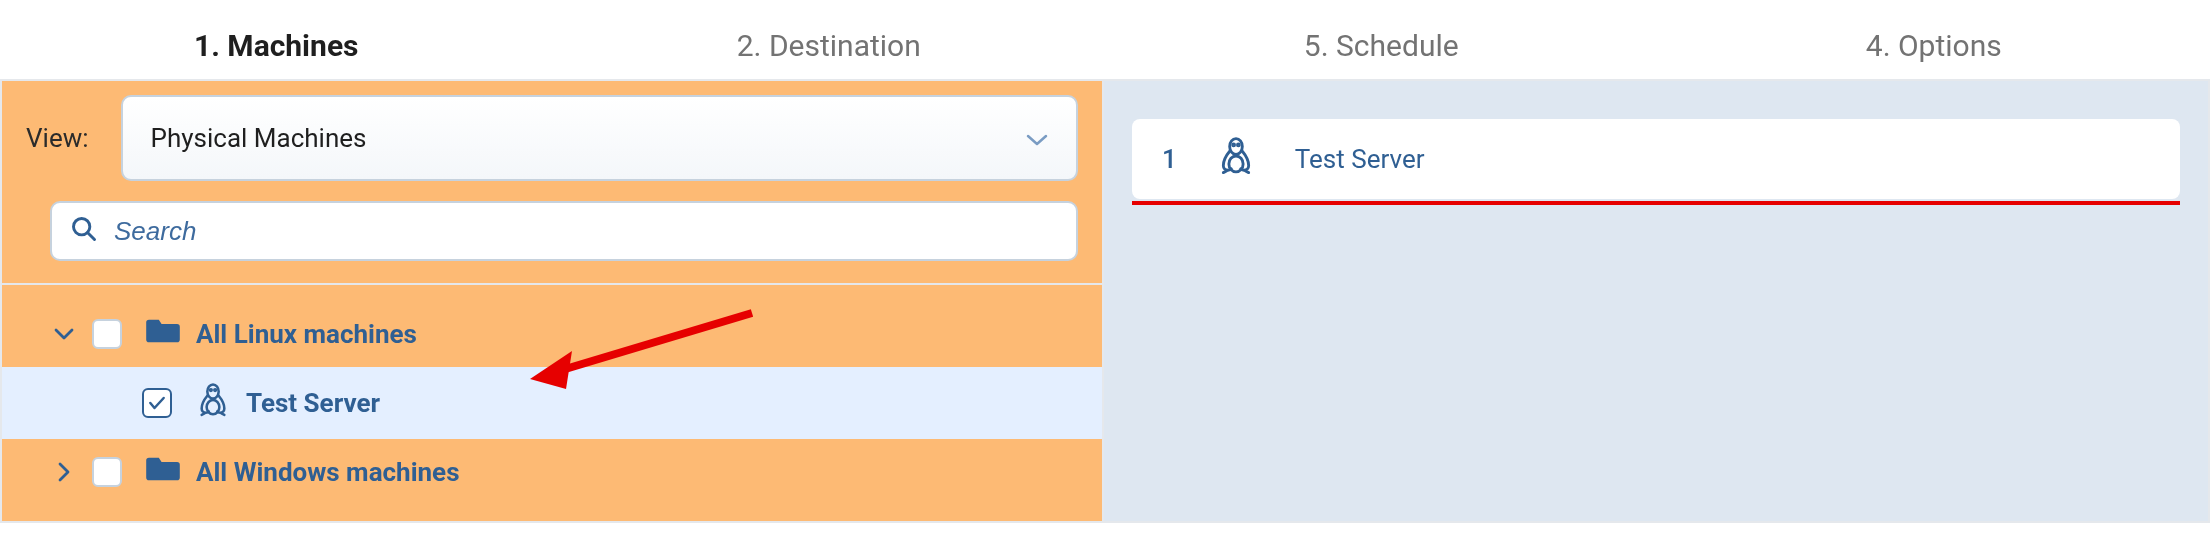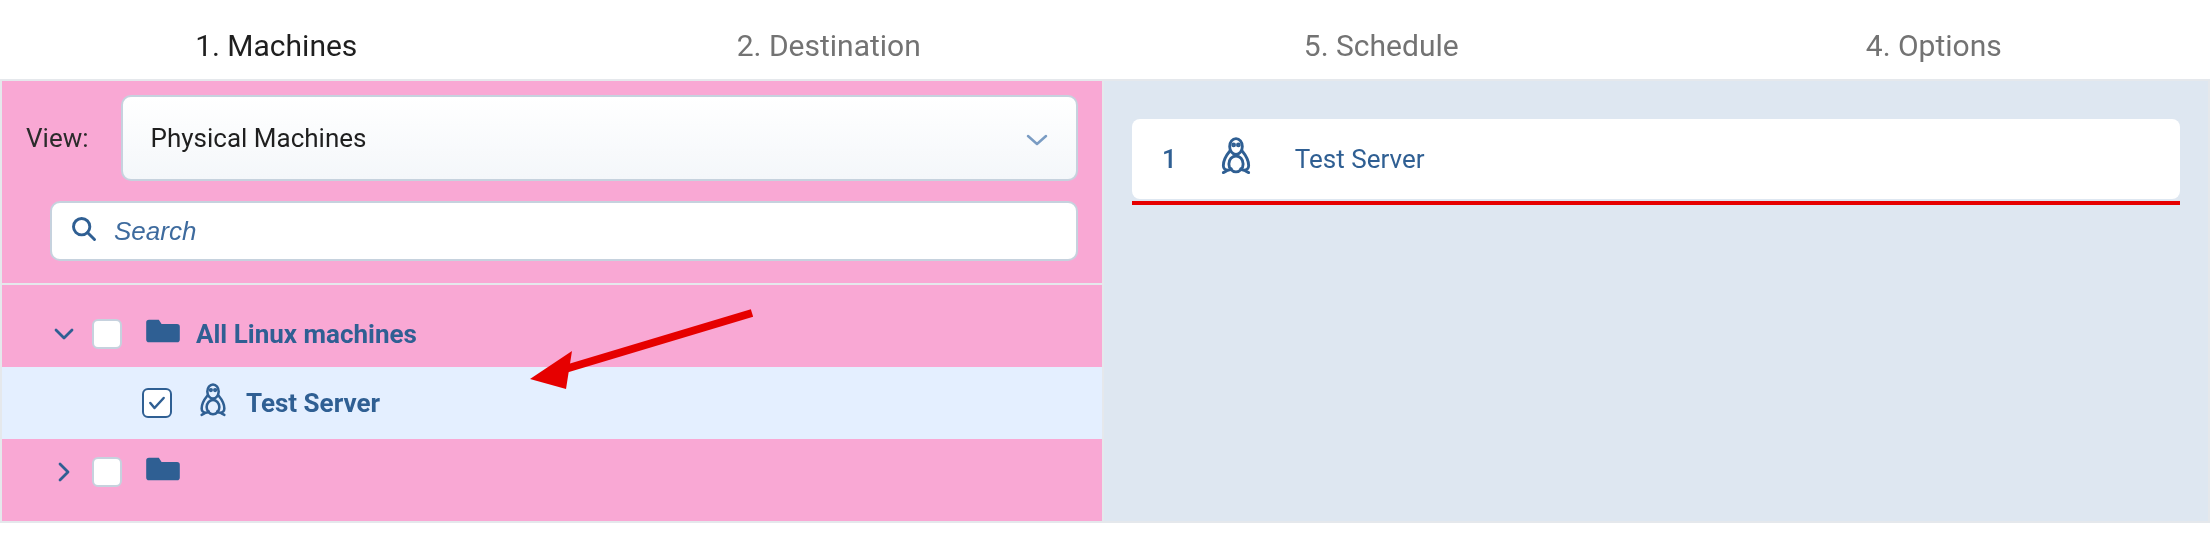--- a/index.html
+++ b/index.html
@@ -21,31 +21,31 @@
     .step {
       flex: 1;
       text-align: center;
       font-size: 30px;
       color: #737373;
       font-weight: 400;
       cursor: pointer;
     }
     .step.active {
       color: #1f1f1f;
-      font-weight: 400;
+      font-weight: 700;
     }
     .content {
       display: flex;
       border-top: 2px solid #e5e8ec;
     }
     .left-panel {
       width: 1104px;
       border: 2px solid #e5e8ec;
       border-top: none;
-      background: #f9a8d4;
+      background: #fdba74;
     }
     .right-panel {
       flex: 1;
       background: #dee7f1;
       padding: 38px 28px;
       border: 2px solid #e5e8ec;
       border-top: none;
       border-left: none;
     }
     .view-row {
@@ -272,20 +272,21 @@
             </svg>
         </span>
         <span class="checkbox">
           
         </span>
         <span class="folder-icon">
           <svg width="34" height="28" viewBox="0 0 24 20" fill="currentColor">
               <path d="M2 2h7l2 3h11a2 2 0 0 1 2 2v9a2 2 0 0 1-2 2H2a2 2 0 0 1-2-2V4a2 2 0 0 1 2-2z"></path>
             </svg>
         </span>
+        <span>All Windows machines</span>
       </div>
 
       <div class="arrow-annotation" style="left:520px; top:16px;">
         <svg width="250" height="100" viewBox="0 0 250 100">
           <defs>
             <marker id="arrowhead" markerWidth="10" markerHeight="10" refX="2" refY="5" orient="auto">
               <polygon points="0 0, 10 5, 0 10" fill="#e60000" transform="rotate(180 5 5)"></polygon>
             </marker>
           </defs>
           <line x1="230" y1="12" x2="30" y2="72" stroke="#e60000" stroke-width="8"></line>

